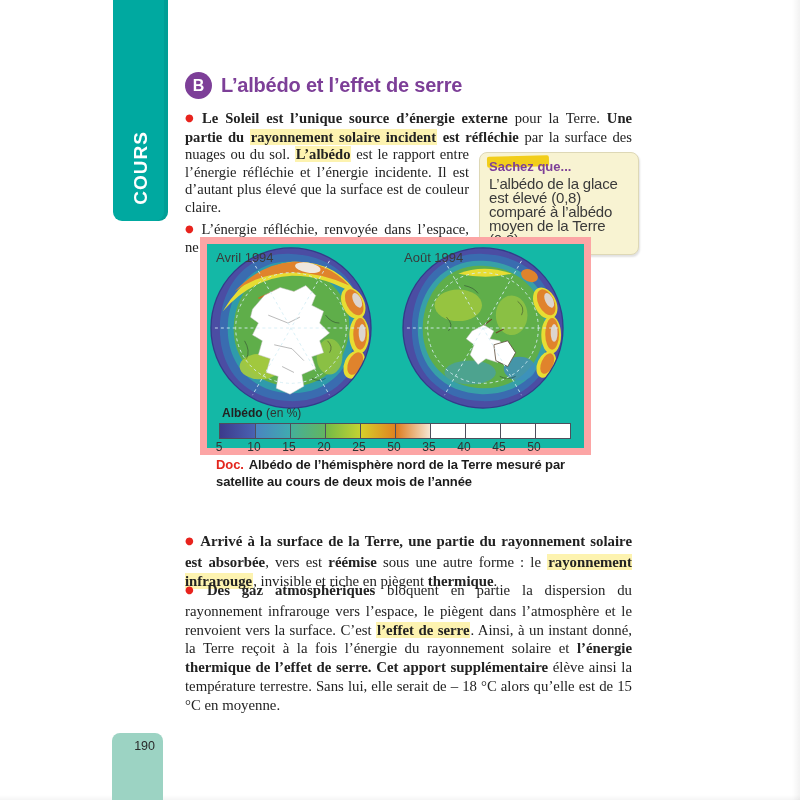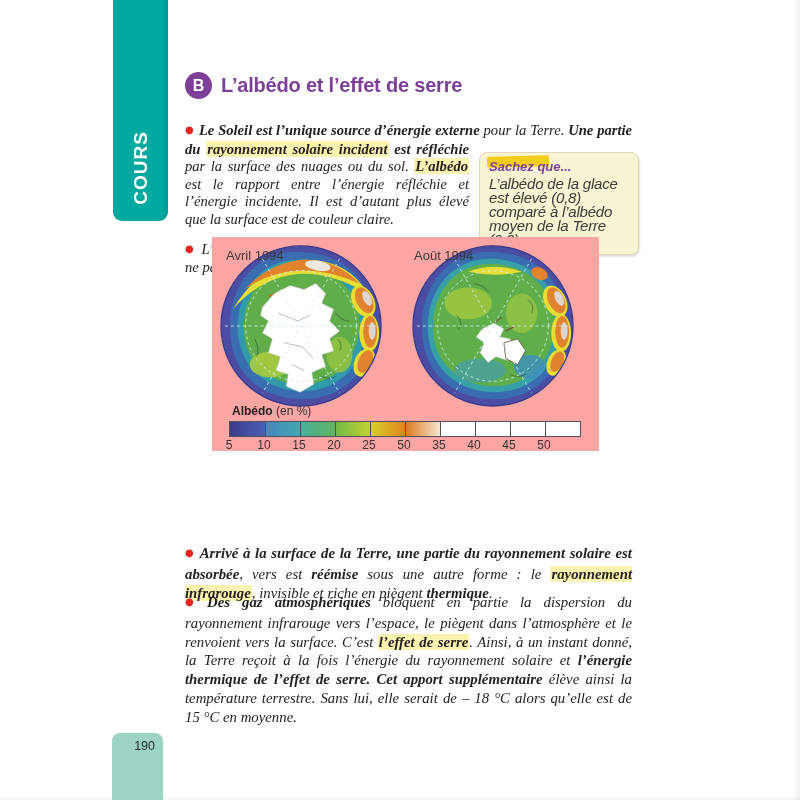--- a/index.html
+++ b/index.html
@@ -18,41 +18,41 @@
 
   
   .heading{position:absolute;left:185px;top:72px;display:flex;align-items:center;gap:9px;}
   .badge{width:27px;height:27px;border-radius:50%;background:#7d3f98;color:#fff;text-align:center;
     font-family:"Liberation Sans",sans-serif;font-weight:bold;font-size:16px;line-height:27px;flex:none;}
   .title{margin:0;font-family:"Liberation Sans",sans-serif;font-weight:bold;font-size:20px;
     color:#7d3f98;letter-spacing:-0.2px;}
 
   
   .text-flow{position:absolute;left:185px;top:110px;width:447px;}
-  .para{font-size:14.6px;line-height:17.6px;color:#222;text-align:justify;margin:12px 0 4px 0;font-style:italic;}
+  .para{font-size:14.6px;line-height:17.6px;color:#222;text-align:justify;margin:0 0 4px 0;}
   .para .b{font-weight:bold;}
   .para .hl{background:#fdf3b0;padding:0 1px;}
   .bullet{color:#e8231d;font-family:"DejaVu Sans",sans-serif;font-size:10px;margin-right:5px;
     position:relative;top:-2px;}
   .para.abs{position:absolute;left:185px;width:447px;font-size:14.8px;line-height:18.8px;}
   .p-lors{top:492px}.p-arrive{top:532px}.p-gaz{top:581px}.p-methane{top:684px}
 
   
   .float-spacer{float:right;width:0;height:42px;}
   .sachez{float:right;clear:right;width:140px;margin:0 -7px 6px 10px;background:#f8f3d2;
     border:1px solid #ded8b6;border-radius:8px;box-shadow:1px 2px 2px rgba(0,0,0,0.12);
-    padding:6px 9px 7px;position:relative;font-family:"Liberation Sans",sans-serif;text-align:left;font-style:italic;}
+    padding:6px 9px 7px;position:relative;font-family:"Liberation Sans",sans-serif;text-align:left;}
   .sachez-swash{position:absolute;top:3px;left:7px;width:62px;height:11px;background:#f2ce1a;
     transform:rotate(-1.5deg);border-radius:2px;}
   .sachez-title{position:relative;z-index:1;font-weight:bold;font-size:13px;color:#7d3f98;}
   .sachez-body{margin-top:3px;font-size:15px;line-height:14px;color:#3a3a3a;letter-spacing:-0.2px;}
 
   
-  .albedo-figure{position:absolute;left:212px;top:237px;width:377px;height:204px;margin:0;
-    border:5px solid #fca5a5;background:#fca5a5;}
+  .albedo-figure{position:absolute;left:200px;top:237px;width:377px;height:204px;margin:0;
+    border:7px solid #fca5a5;background:#14b8a6;}
   .map-label{position:absolute;top:6px;z-index:2;font-family:"Liberation Sans",sans-serif;
     font-size:13px;color:#3a3a3a;}
   .lbl-avril{left:9px}.lbl-aout{left:197px}
   .globe{position:absolute;top:2px;width:164px;height:164px;}
   .globe-a{left:2px}.globe-b{left:194px}
   .scale-label{position:absolute;left:15px;top:162px;font-family:"Liberation Sans",sans-serif;
     font-size:12px;color:#333;}
   .scale-label b{font-weight:bold;color:#222;}
   .scale-bar{position:absolute;left:12px;top:179px;width:350px;height:14px;display:flex;
     border:1px solid #4e4e5c;background:#fff;}
@@ -203,20 +203,23 @@
         <span style="left: 105px; text-align: center;">20</span>
         <span style="left: 140px;">25</span>
         <span style="left: 175px;">50</span>
         <span style="left: 210px;">35</span>
         <span style="left: 245px;">40</span>
         <span style="left: 280px;">45</span>
         <span style="left: 315px;">50</span>
       </div>
   </figure>
 
+  <figcaption class="caption">
+    <span class="doc-tag">Doc.</span><span>Albédo de l’hémisphère nord de la Terre mesuré par satellite au cours de deux mois de l’année</span>
+  </figcaption>
 
   <p class="para abs p-arrive"><span class="bullet">●</span><span class="b">Arrivé à la surface de la Terre, une partie du rayonnement solaire est absorbée</span><span>, vers est </span><span class="b">réémise</span><span> sous une autre forme : le </span><span class="b hl">rayonnement infrarouge</span><span>, invisible et riche en piègent </span><span class="b">thermique</span><span>.</span></p>
   <p class="para abs p-gaz"><span class="bullet">●</span><span class="b">Des gaz atmosphériques</span><span> bloquent en partie la dispersion du rayonnement infrarouge vers l’espace, le piègent dans l’atmosphère et le renvoient vers la surface. C’est </span><span class="b hl">l’effet de serre</span><span>. Ainsi, à un instant donné, la Terre reçoit à la fois l’énergie du rayonnement solaire et </span><span class="b">l’énergie thermique de l’effet de serre.</span><span> </span><span class="b">Cet apport supplémentaire</span><span> élève ainsi la température terrestre. Sans lui, elle serait de – 18 °C alors qu’elle est de 15 °C en moyenne.</span></p>
 
   <div class="footer-tab">
     <span>190</span>
   </div>
 </div>
 
 </body></html>

